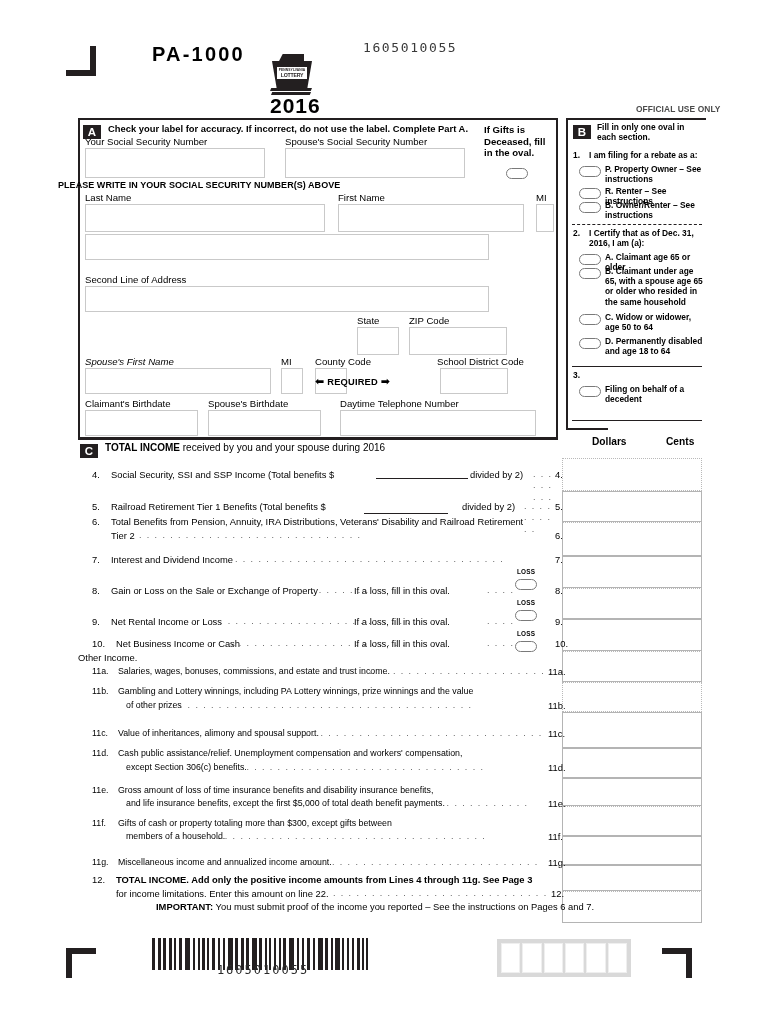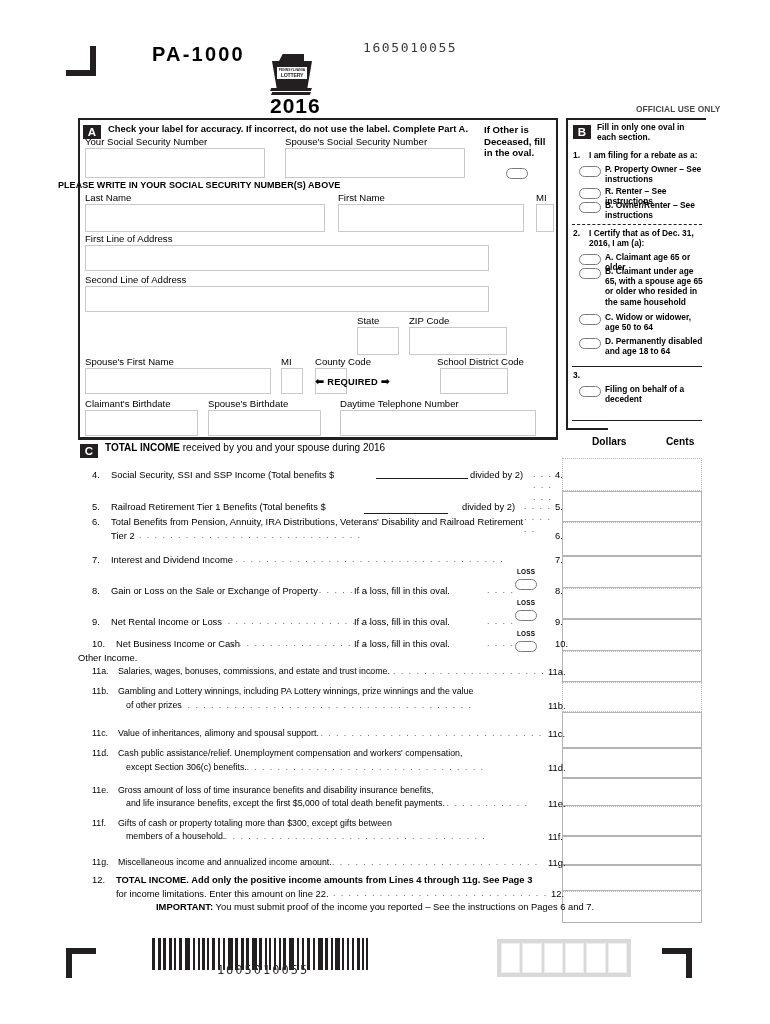--- a/index.html
+++ b/index.html
@@ -188,38 +188,37 @@
   <div class="fld" style="left:338px;top:192px;">
     <div class="lbl">First Name</div>
     <div class="box" style="width:186px;height:28px;"></div>
   </div>
   <div class="fld" style="left:536px;top:192px;">
     <div class="lbl">MI</div>
     <div class="box" style="width:18px;height:28px;"></div>
   </div>
 
   <div class="fld" style="left:85px;top:233px;">
-    <div class="lbl">First Line of Address</div>
     <div class="box" style="width:404px;height:26px;"></div>
   </div>
   <div class="fld" style="left:85px;top:274px;">
     <div class="lbl">Second Line of Address</div>
     <div class="box" style="width:404px;height:26px;"></div>
   </div>
 
   <div class="fld" style="left:357px;top:315px;">
     <div class="lbl">State</div>
     <div class="box" style="width:42px;height:28px;"></div>
   </div>
   <div class="fld" style="left:409px;top:315px;">
     <div class="lbl">ZIP Code</div>
     <div class="box" style="width:98px;height:28px;"></div>
   </div>
 
-  <div class="fld" style="left:85px;top:356px;">
+  <div class="fld" style="left:85px;top:356px;font-style:italic;">
     <div class="lbl">Spouse's First Name</div>
     <div class="box" style="width:186px;height:26px;"></div>
   </div>
   <div class="fld" style="left:281px;top:356px;">
     <div class="lbl">MI</div>
     <div class="box" style="width:22px;height:26px;"></div>
   </div>
   <div class="fld" style="left:315px;top:356px;">
     <div class="lbl">County Code</div>
     <div class="box" style="width:32px;height:26px;"></div>
@@ -241,21 +240,21 @@
   <div class="fld" style="left:208px;top:398px;">
     <div class="lbl">Spouse's Birthdate</div>
     <div class="box" style="width:113px;height:26px;"></div>
   </div>
   <div class="fld" style="left:340px;top:398px;">
     <div class="lbl">Daytime Telephone Number</div>
     <div class="box" style="width:196px;height:26px;"></div>
   </div>
 
   <div class="deceased">
-    <div class="t">If Other is</div>
+    <div class="t">If Gifts is</div>
     <div class="t">Deceased, fill</div>
     <div class="t">in the oval.</div>
     <div style="text-align:center;margin-top:6px;"><span class="oval"></span></div>
   </div>
 
   <div class="partB">
     <div class="btop"></div>
     <div class="bbot"></div>
     <div class="hrow">
       <span class="chip">B</span>

